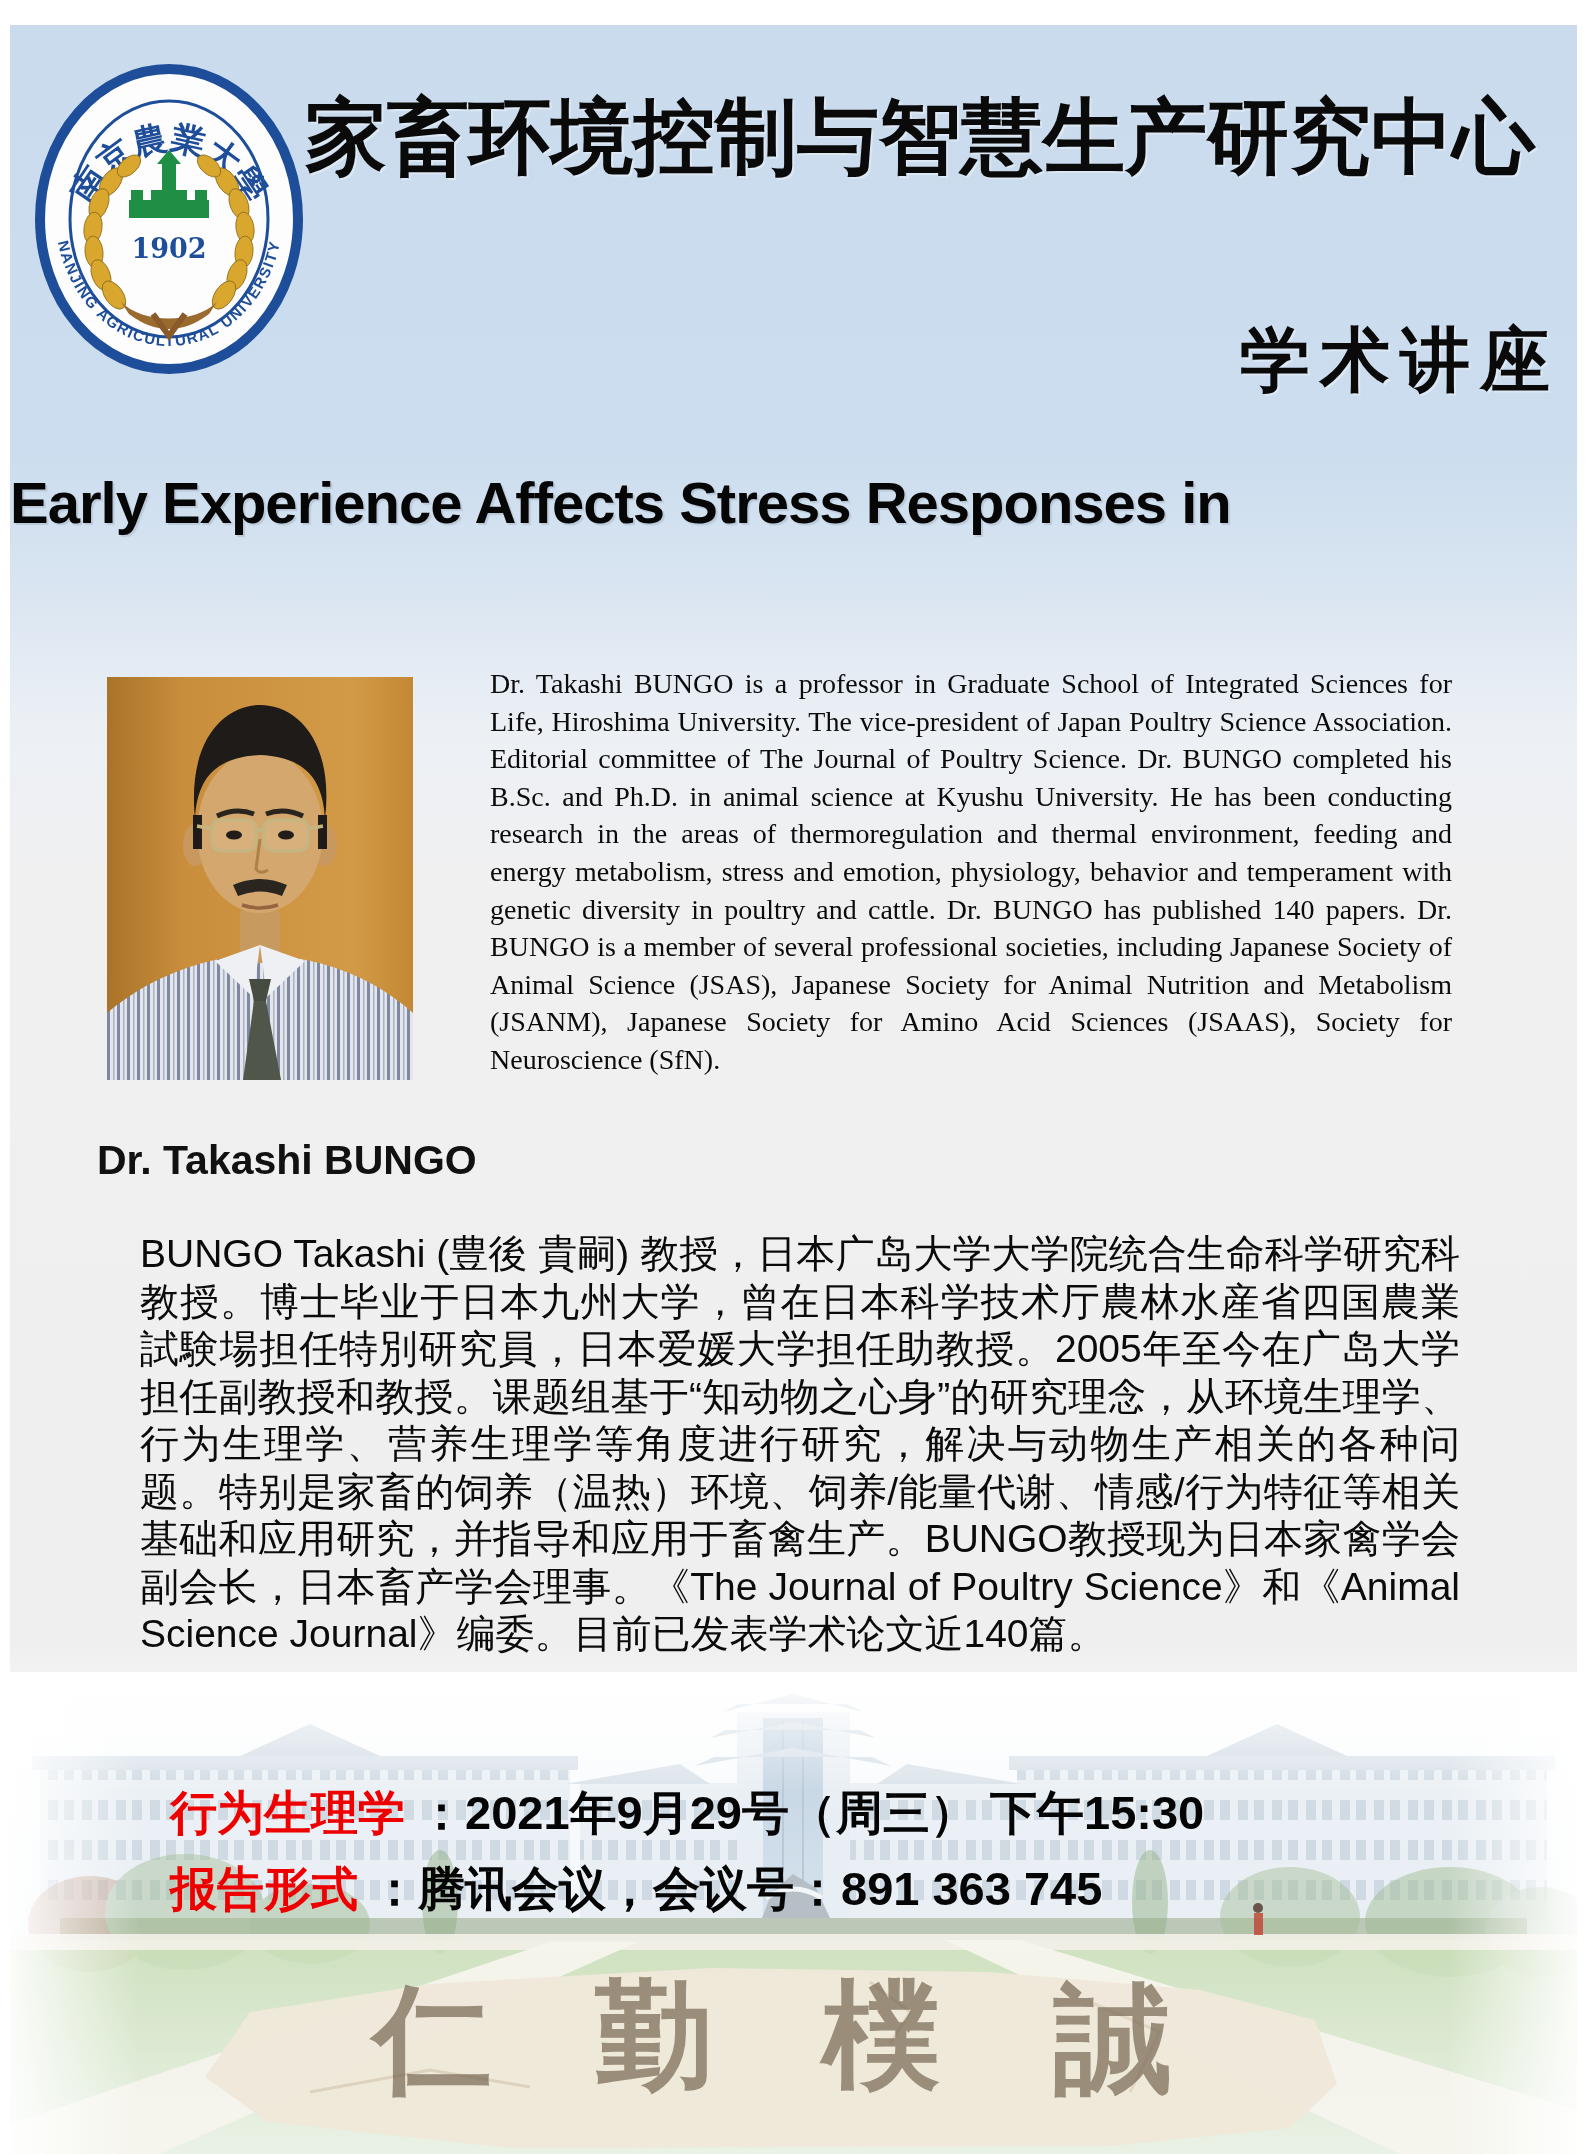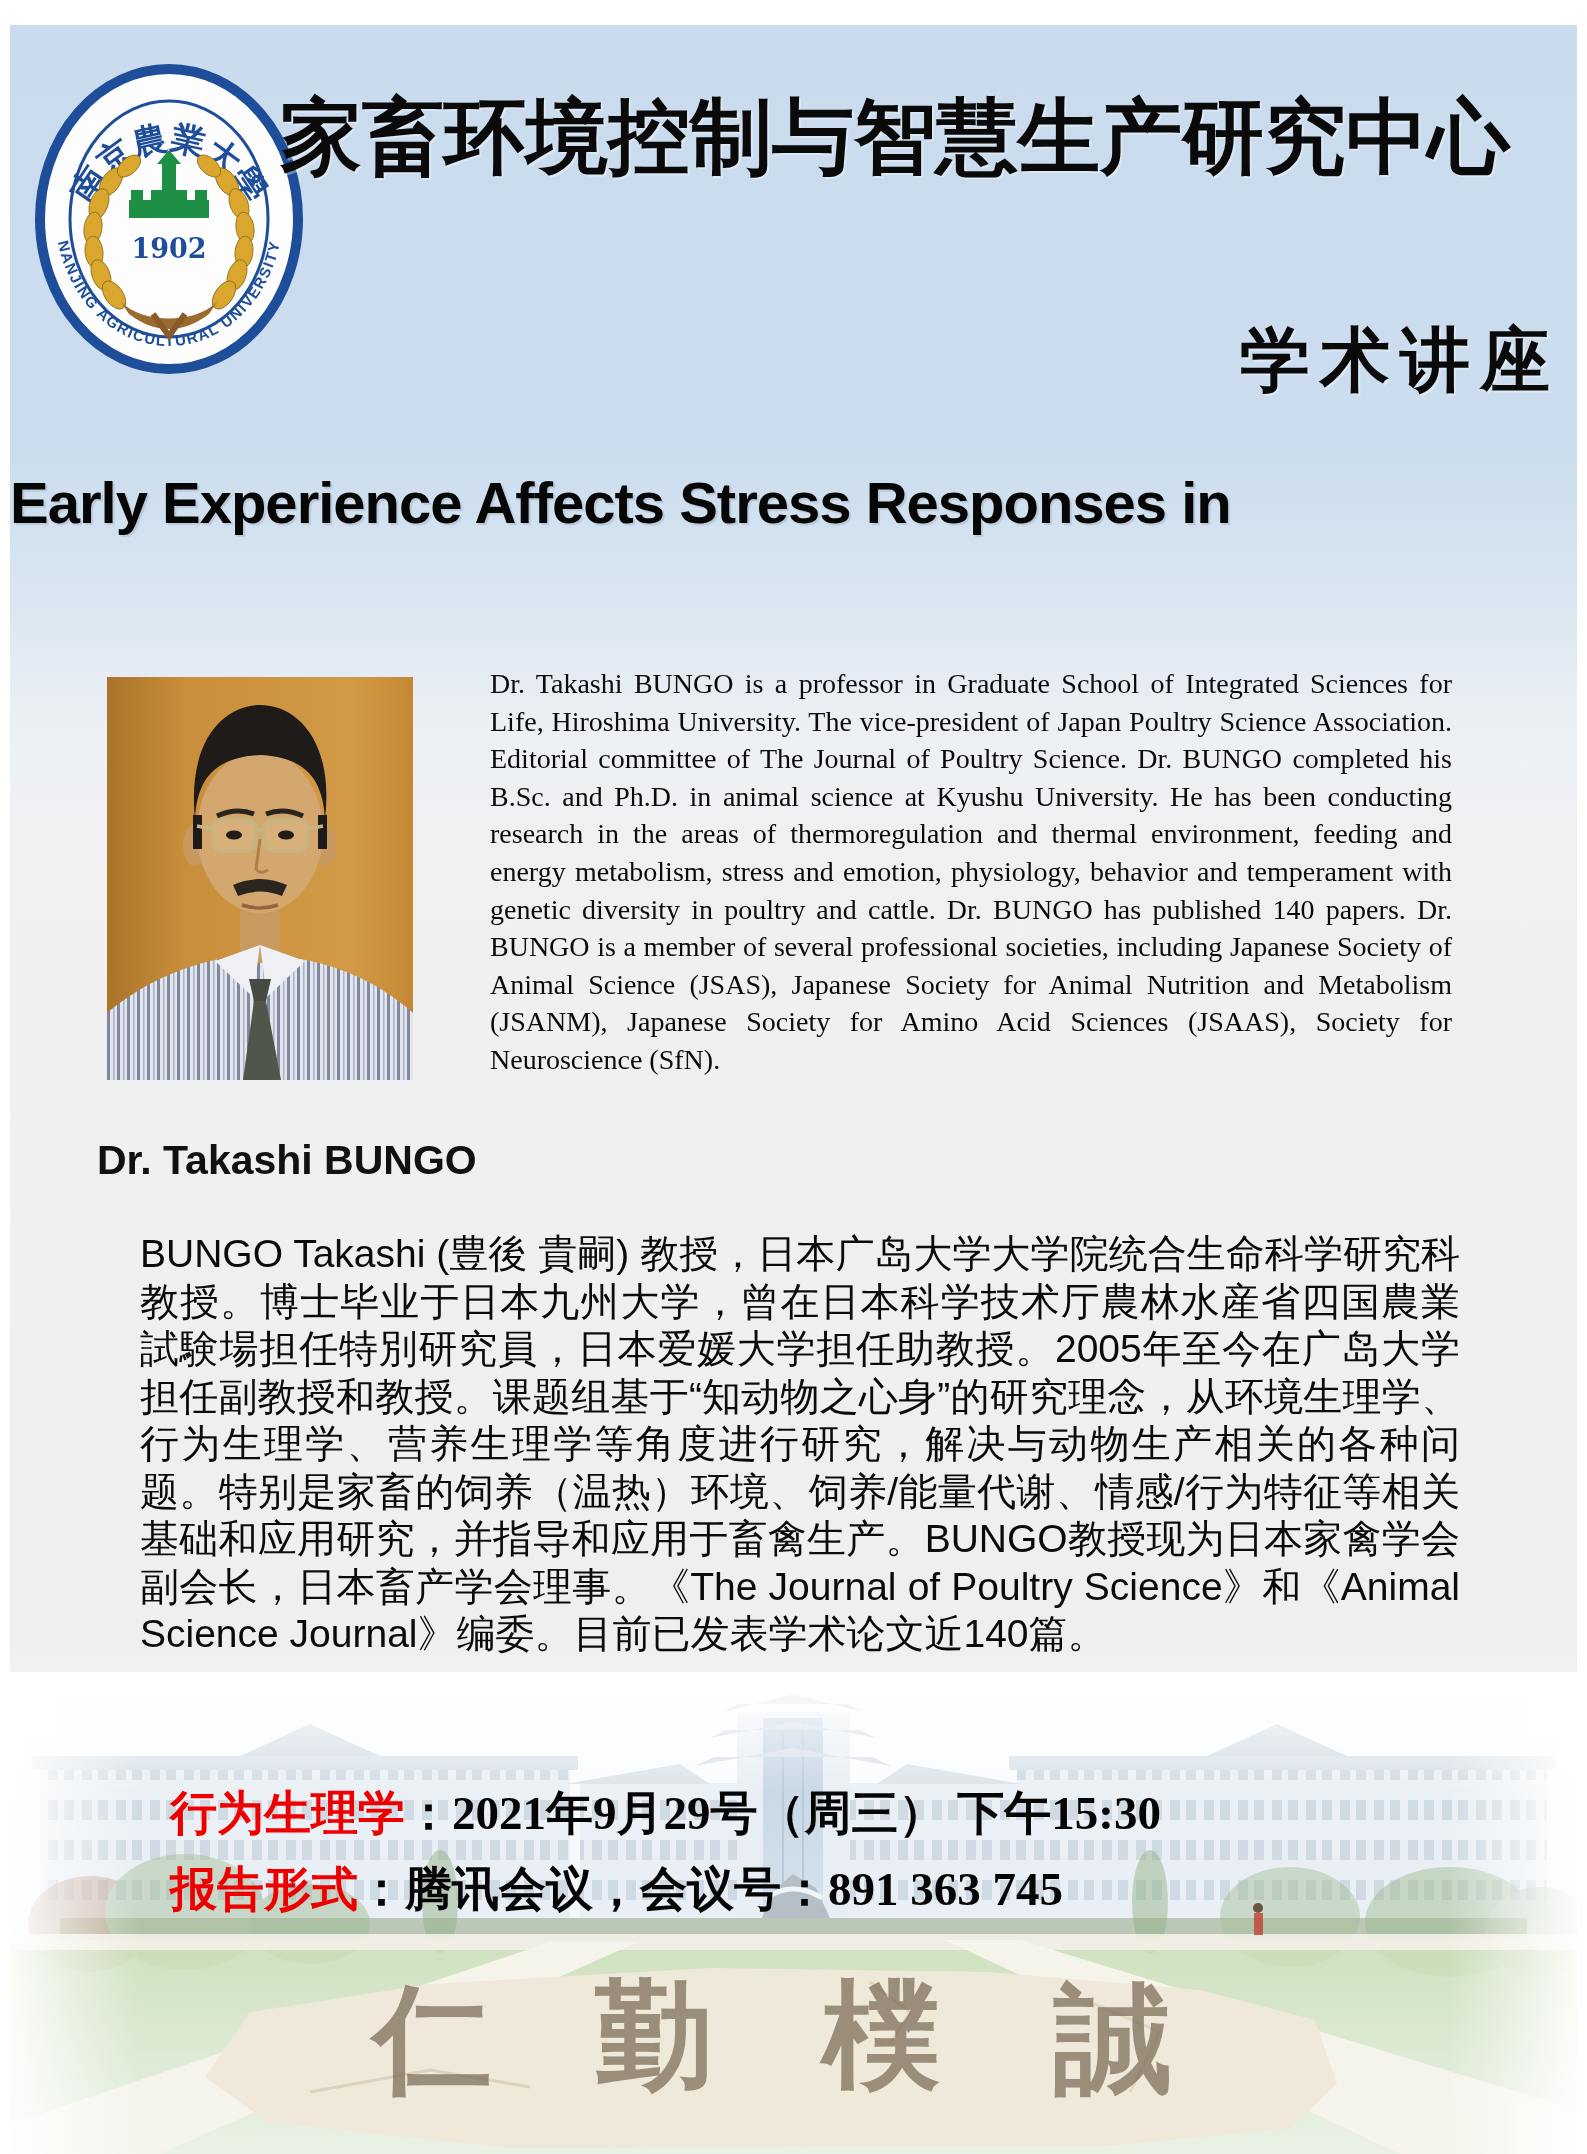--- a/index.html
+++ b/index.html
@@ -6,21 +6,21 @@
   body{width:1587px;height:2154px;position:relative;overflow:hidden;
        font-family:"Liberation Sans","DejaVu Sans",sans-serif;}
   #poster{position:absolute;left:10px;top:25px;width:1567px;height:2129px;
     background:linear-gradient(180deg,
       #c9dbed 0%, #cbddee 20%, #d8e4f1 26%, #ecf0f5 33%,
       #f0f0f1 40%, #efeff0 76%, #fdfdfd 82%, #ffffff 100%);}
   .abs{position:absolute;}
   
   .kai{font-family:"DejaVu Serif","Liberation Serif",serif;font-weight:700;color:#0a0a0a;
        text-shadow:2px 2px 0 rgba(255,255,255,0.35);white-space:nowrap;line-height:1;}
-  #hdr1{left:270px;top:70px;width:1280px;text-align:left;font-size:82px;}
+  #hdr1{left:270px;top:70px;width:1280px;text-align:center;font-size:82px;}
   #hdr2{left:270px;top:180px;width:1280px;text-align:center;font-size:82px;}
   #hdr3{left:270px;top:300px;width:1280px;text-align:right;font-size:70px;letter-spacing:10px;}
   
   #title{left:0;top:436px;width:1567px;text-align:left;color:#060606;
          font-weight:bold;font-size:58px;line-height:84px;letter-spacing:-1px;
          text-shadow:2px 2px 1px rgba(120,130,150,0.25);}
   
   #portrait{left:97px;top:652px;width:306px;height:403px;}
   #caption{left:87px;top:1112px;width:380px;font-size:41px;font-weight:bold;color:#111;white-space:nowrap;}
   
@@ -31,21 +31,21 @@
           color:#0b0b0b;text-align:justify;font-family:"Liberation Sans","DejaVu Sans",sans-serif;}
   
   #campus{left:0;top:1647px;width:1567px;height:482px;}
   
   .detail-line{white-space:nowrap;line-height:62px;}
   #detail-1{left:160px;top:1757px;}
   #detail-2{left:160px;top:1833px;}
   .d-label{color:#ee0000;font-weight:bold;font-size:47px;
            font-family:"Liberation Sans","DejaVu Sans",sans-serif;}
   .d-value{color:#050505;font-weight:bold;font-size:47px;
-           font-family:Liberation Serif, serif;}
+           font-family:Liberation Sans, sans-serif;margin-left:13px;}
 </style>
 </head>
 <body>
 
 <div id="poster">
 
   <svg class="abs" style="left:23px;top:37px;" width="272" height="315" viewBox="0 0 272 315">
     <ellipse cx="136" cy="157" rx="129" ry="150" fill="#fdfdfe" stroke="#1e4e99" stroke-width="10"></ellipse>
     <ellipse cx="136" cy="157" rx="99" ry="118" fill="none" stroke="#1e4e99" stroke-width="3"></ellipse>
     <defs>

